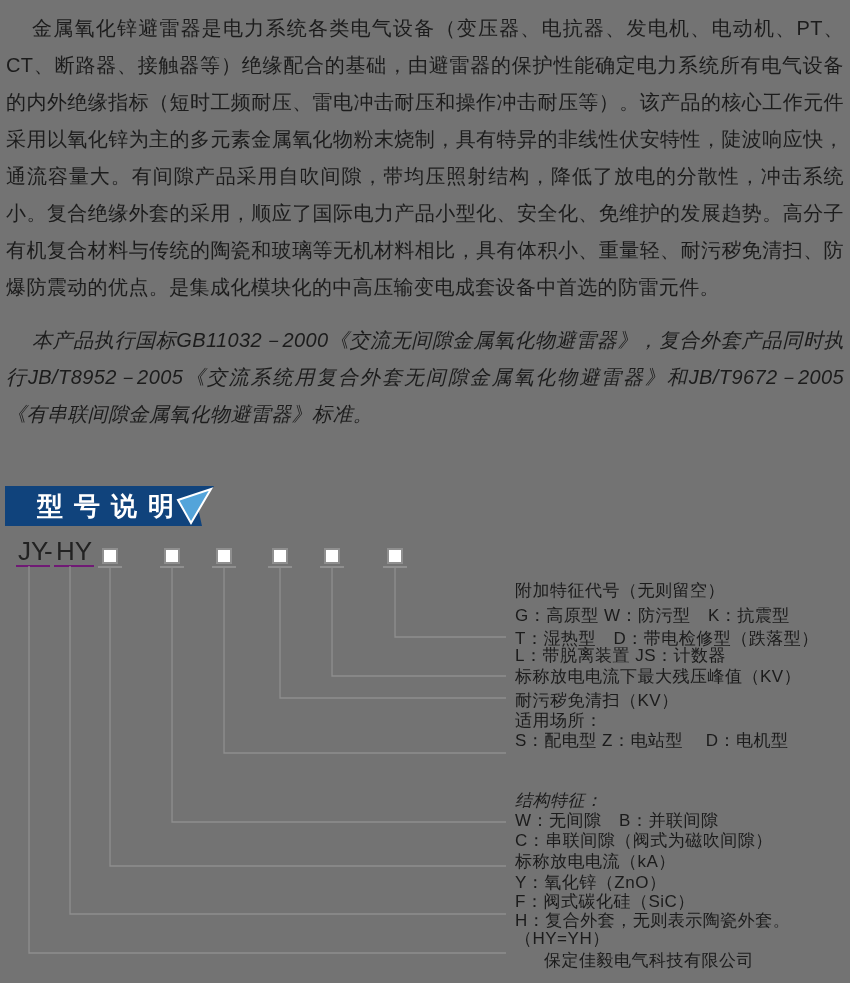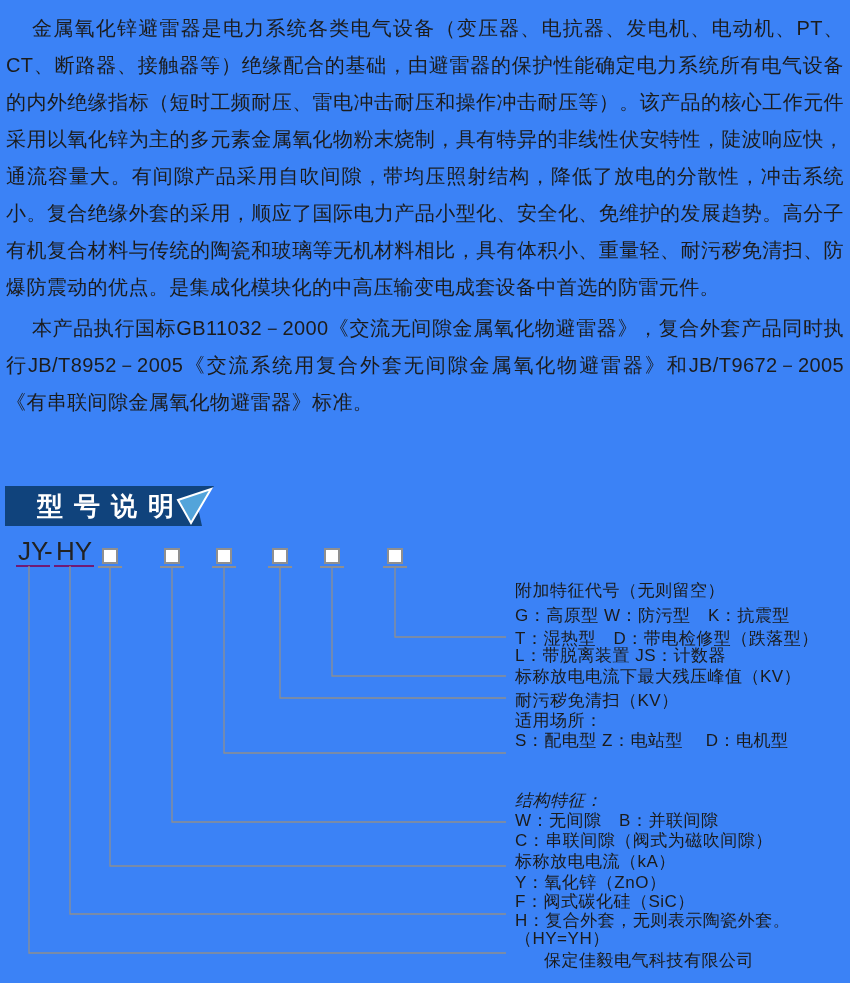--- a/index.html
+++ b/index.html
@@ -1,20 +1,20 @@
 <!DOCTYPE html>
 <html><head>
 <meta charset="utf-8">
 <style>
   html, body { margin: 0; padding: 0; background: #ffffff; }
   .page {
     position: relative;
     width: 850px;
     height: 983px;
-    background: #3b82f6;
+    background: #737373;
     font-family: "Liberation Sans", sans-serif;
     color: #1a1a1a;
     overflow: hidden;
   }
   
   .intro {
     position: absolute;
     top: 10px;
     left: 6px;
     width: 838px;
@@ -22,21 +22,21 @@
   .para {
     margin: 0;
     font-size: 20px;
     line-height: 37px;
     letter-spacing: 0.4px;
     text-align: justify;
     text-indent: 1.3em;
     color: #1c1c1c;
     font-weight: 500;
   }
-  .para + .para { margin-top: 4px; }
+  .para + .para { margin-top: 16px; font-style: italic; }
 
   
   .banner {
     position: absolute;
     left: 5px;
     top: 486px;
     width: 215px;
     height: 32px;
   }
   .banner svg { position: absolute; left: 0; top: 0; }

